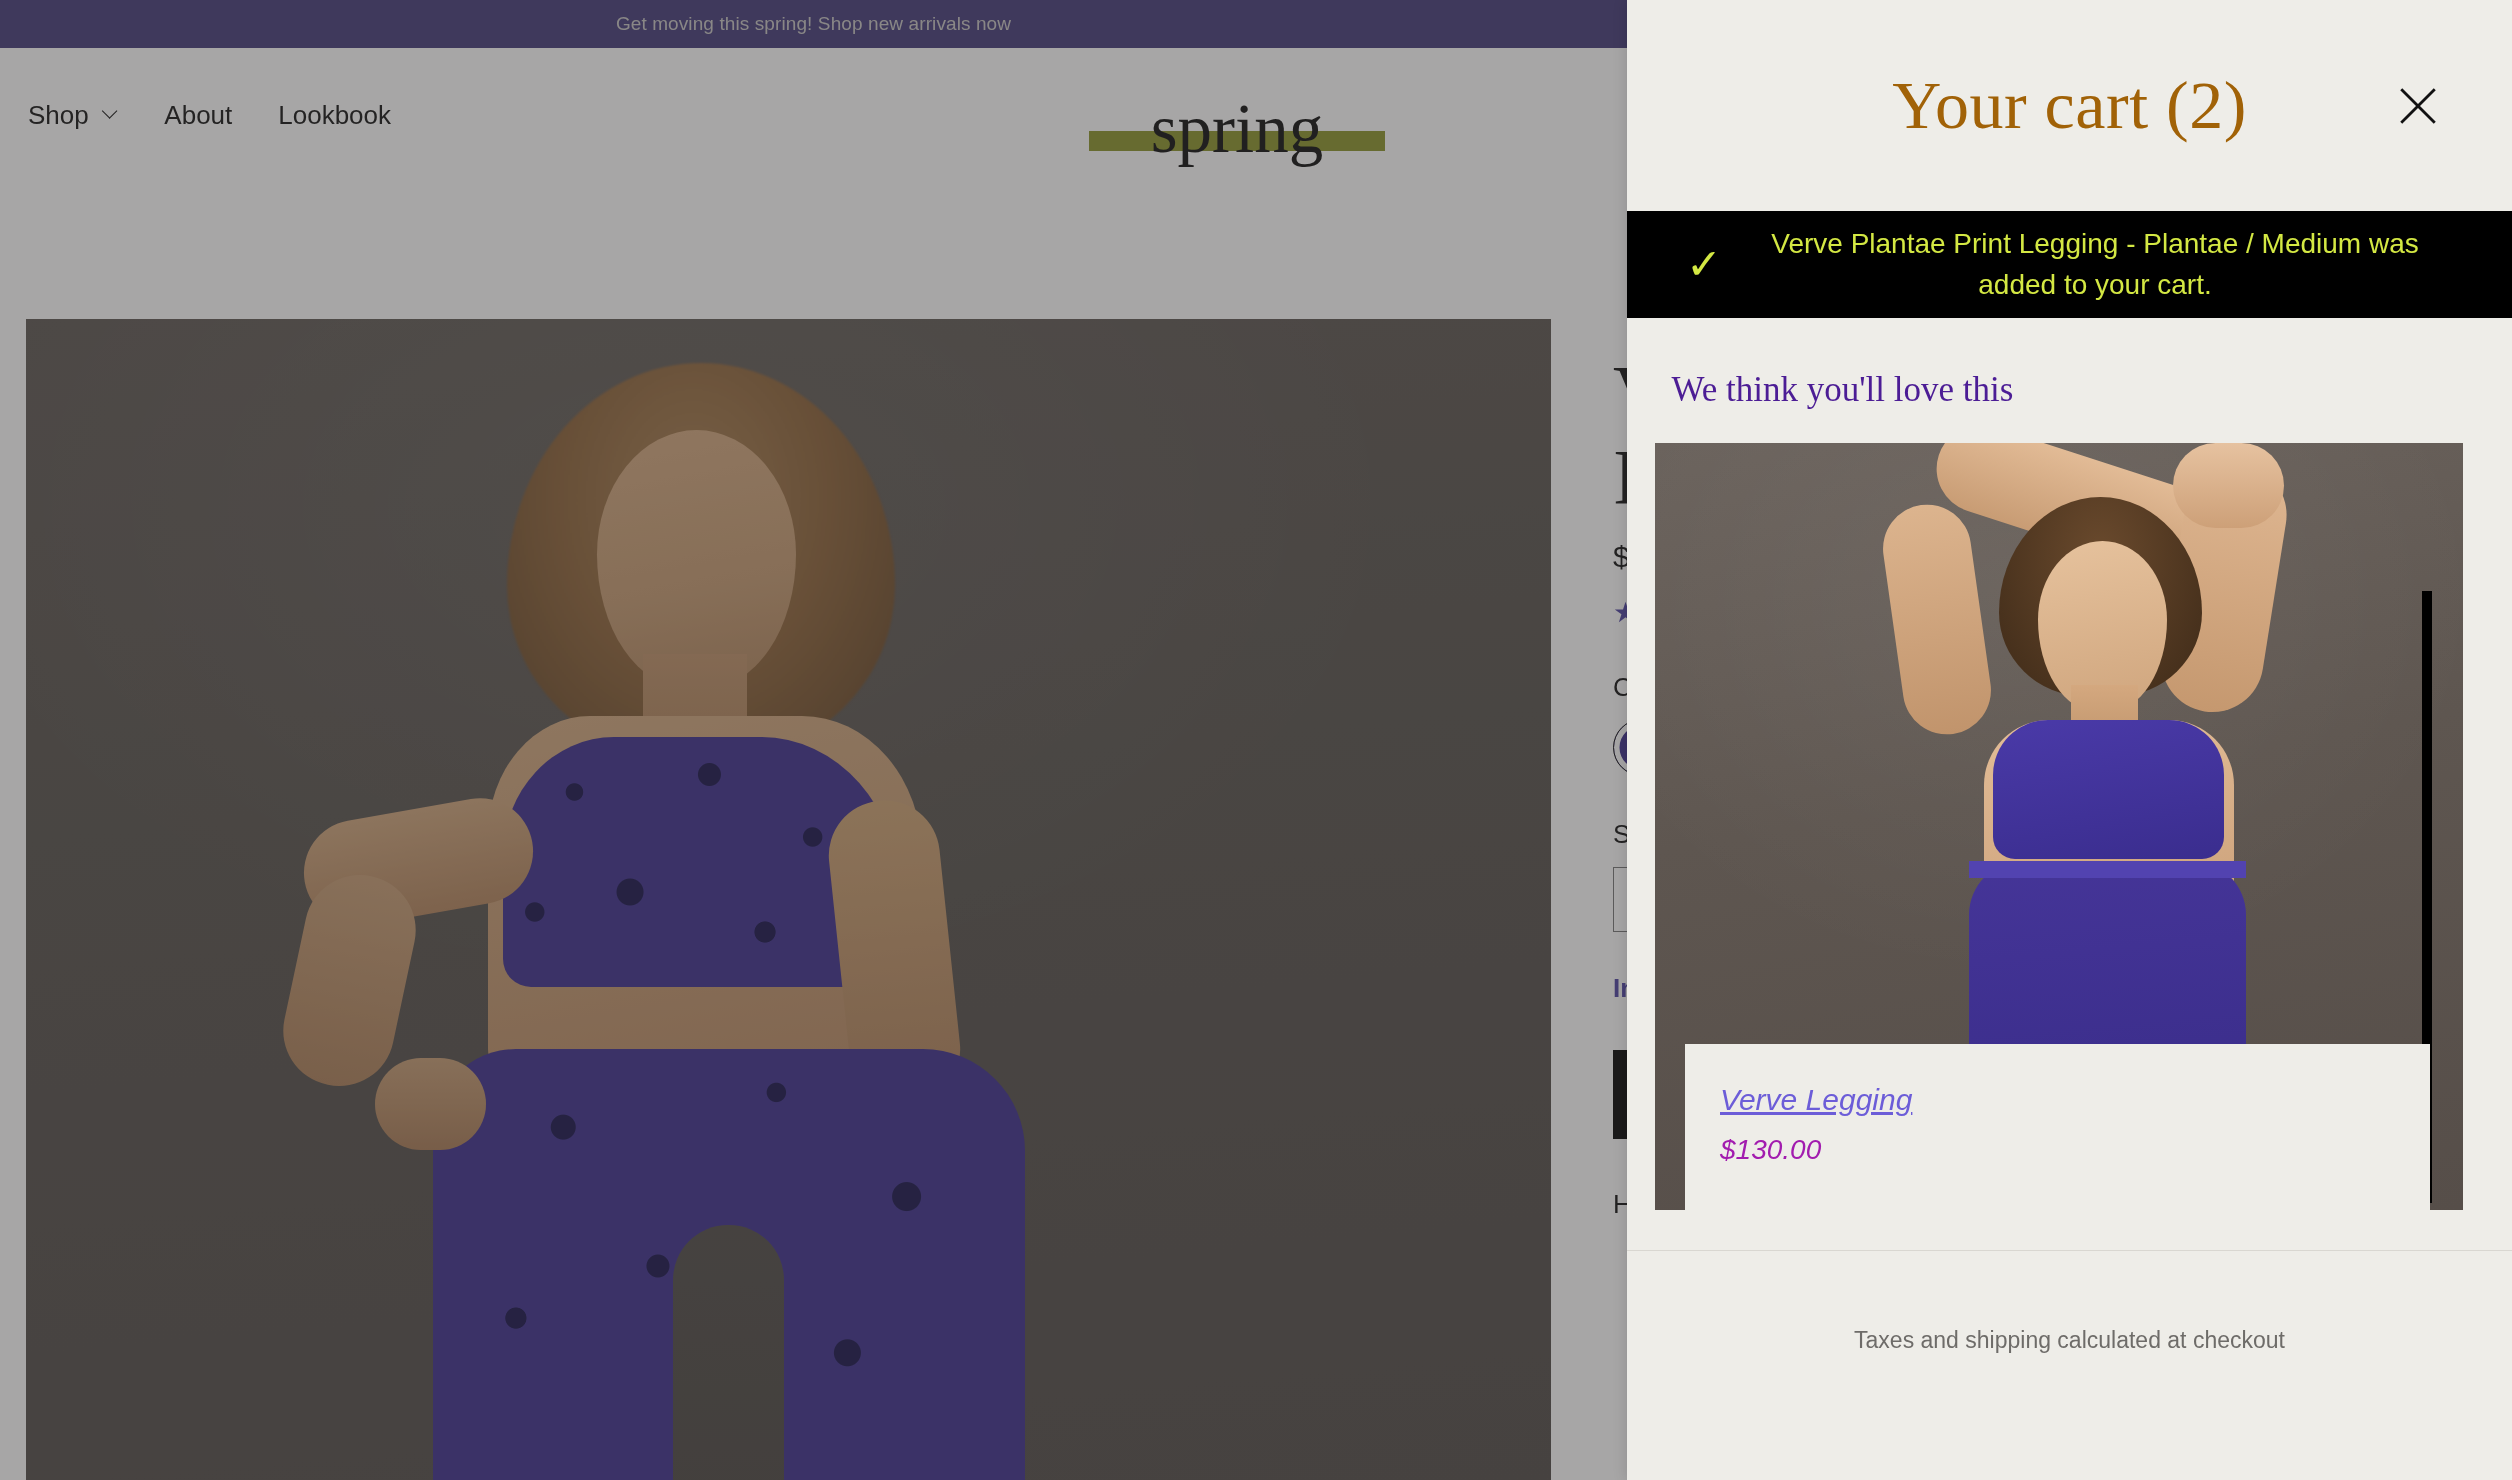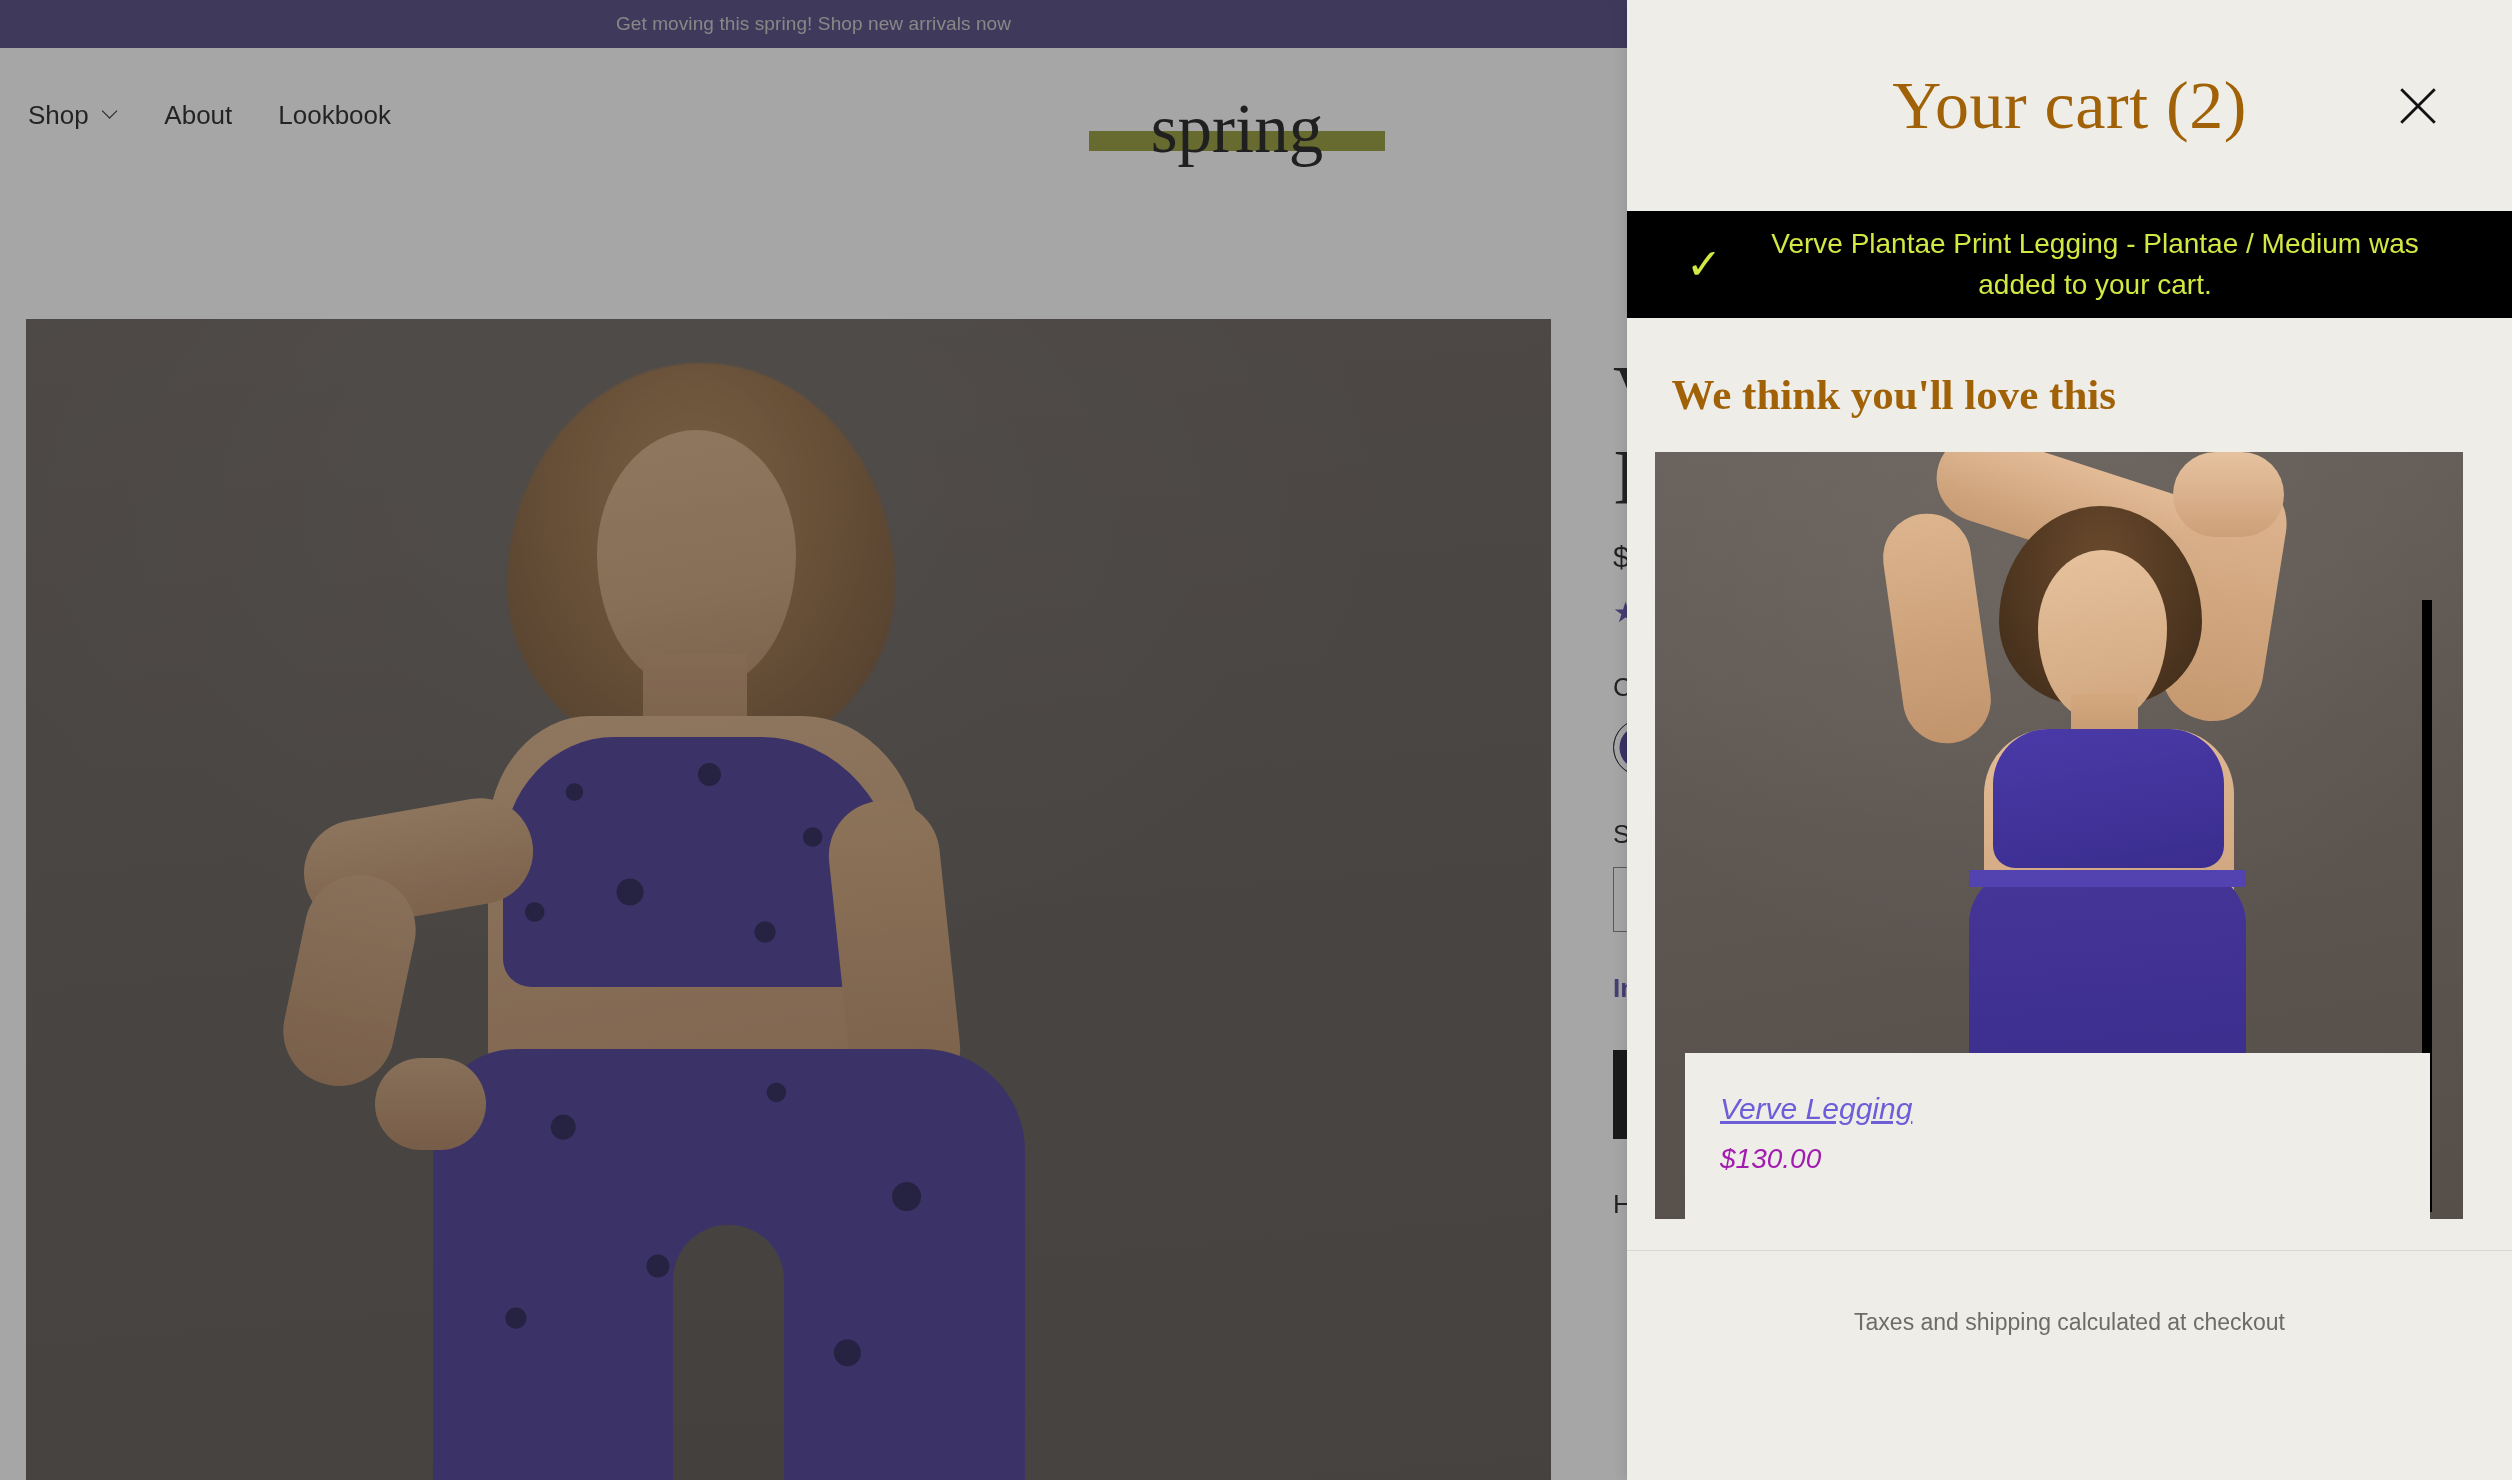--- a/index.html
+++ b/index.html
@@ -206,21 +206,21 @@
   .notice-text {
     flex:1; color:#D4E843; font-size:28px; line-height:1.45; text-align:center;
     padding-right:28px;
   }
 
   .rec {
     flex:1 1 auto; position:relative; padding:52px 28px 0 28px; overflow:hidden;
   }
   .rec-heading {
     font-family:"Liberation Serif", serif;
-    font-size:43px; color:#a16207; margin:0 0 33px 16.6px; font-weight:700;
+    font-size:35px; color:#4c1d95; margin:0 0 33px 16.6px; font-weight:400;
   }
   .rec-card {
     position:relative; width:808px; height:767px; overflow:hidden;
   }
   .rec-photo {
     position:absolute; inset:0;
     background:
       radial-gradient(ellipse 80% 70% at 45% 20%, rgba(255,255,255,.06), rgba(0,0,0,0) 72%),
       linear-gradient(170deg,#6a625c 0%, #5e5650 45%, #564e49 100%);
     overflow:hidden;
@@ -255,21 +255,21 @@
     display:flex; flex-direction:column; align-items:center; justify-content:flex-start;
     padding-top:35px;
   }
   .checkout-btn {
     width:797px; height:94px; background:#000; border:none; cursor:pointer;
     display:flex; align-items:center; justify-content:center; gap:35px;
     color:#D4E843; font-size:33px;
     font-family:"Liberation Sans", sans-serif;
   }
   .checkout-sep { font-size:28px; }
-  .taxes { margin-top:23px; font-size:23px; color:#6e6c69; }
+  .taxes { margin-top:41px; font-size:23px; color:#6e6c69; }
 </style>
 </head>
 <body>
 
 <div class="page">
 
   <div class="announce">
     <span class="announce-text">Get moving this spring! Shop new arrivals now</span>
   </div>
 

